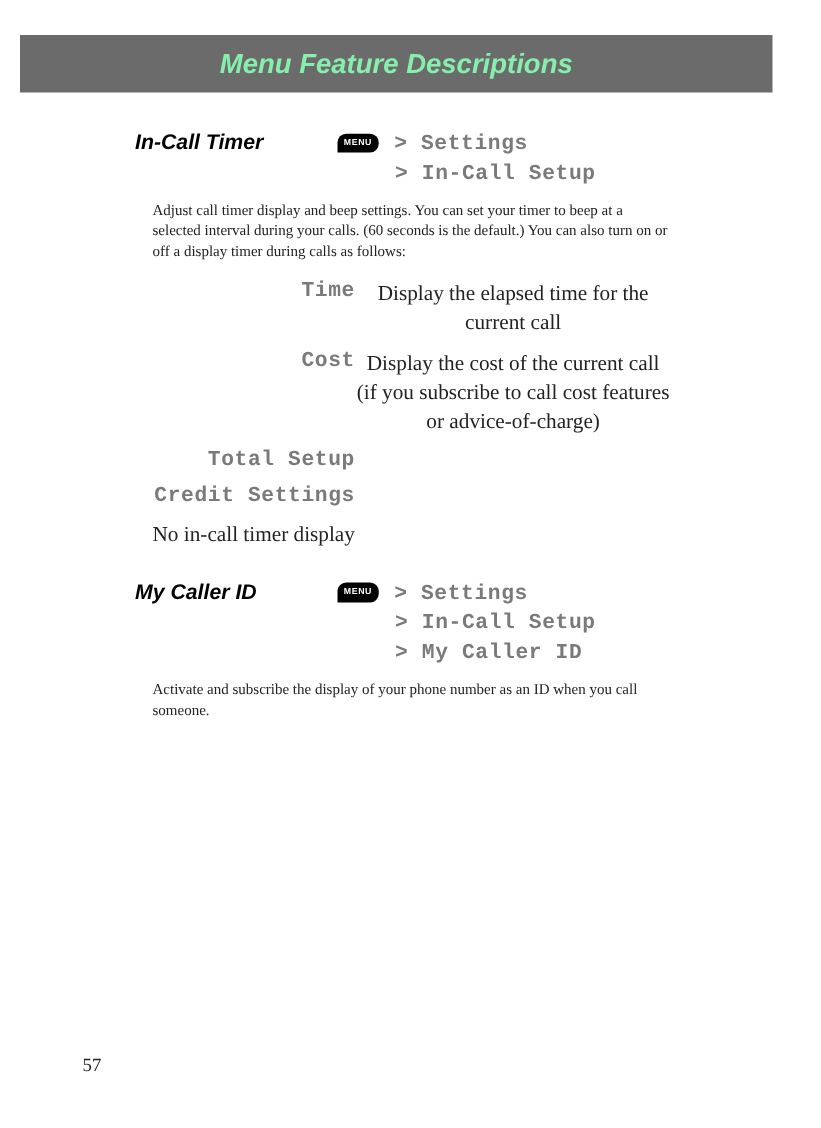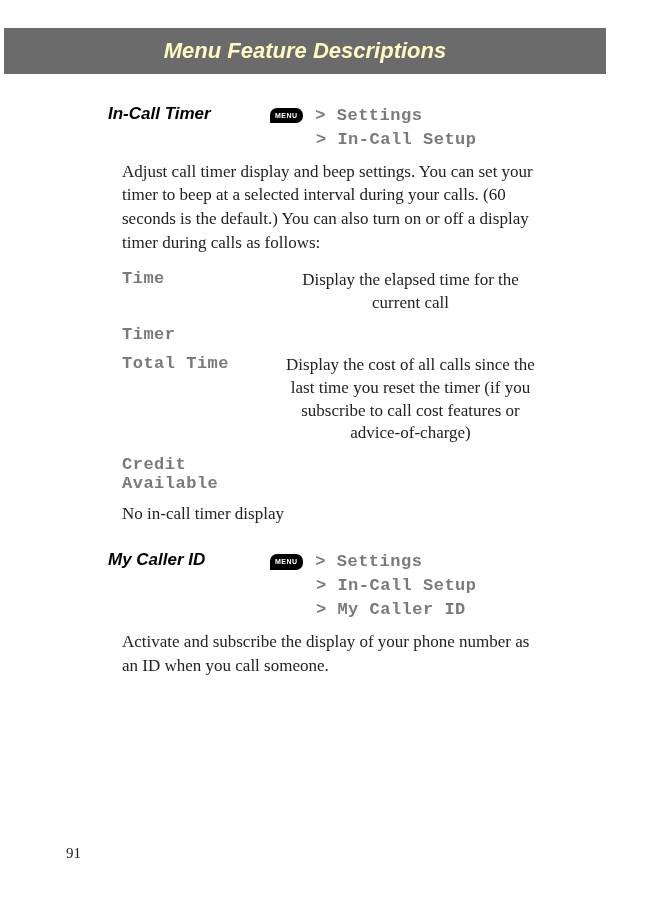--- a/index.html
+++ b/index.html
@@ -9,29 +9,29 @@
     }
     body {
       width: 657px;
       height: 902px;
       background: #fff;
       font-family: Georgia, 'Times New Roman', serif;
       position: relative;
     }
     .header-bar {
       background: #6b6b6b;
-      color: #fef9c3;
+      color: #86efac;
       text-align: center;
       padding: 10px 0;
       font-family: Arial, Helvetica, sans-serif;
       font-weight: bold;
       font-style: italic;
       font-size: 22px;
       margin-top: 28px;
-      margin-left: 4px;
+      margin-left: 16px;
       width: 602px;
     }
     .content {
       padding: 30px 120px 0 108px;
     }
     .feature-row {
       display: flex;
       margin-bottom: 6px;
     }
     .feature-name {
@@ -63,37 +63,38 @@
       margin-right: 2px;
     }
     .path-line {
       display: block;
       line-height: 1.4;
     }
     .path-indent {
       padding-left: 46px;
     }
     .description {
-      font-size: 17px;
+      font-size: 12px;
       line-height: 1.4;
       margin: 8px 0 14px 14px;
       color: #222;
     }
     .option-row {
       display: flex;
       margin: 0 0 10px 14px;
     }
     .option-name {
       font-family: 'Courier New', monospace;
       font-weight: bold;
       color: #7a7a7a;
       font-size: 17px;
       width: 162px;
       flex-shrink: 0;
       letter-spacing: 0.5px;
+      text-align: right;
     }
     .option-desc {
       font-size: 17px;
       line-height: 1.35;
       color: #222;
       text-align: center;
     }
     .page-num {
       position: absolute;
       bottom: 40px;
@@ -132,28 +133,28 @@
     </div>
   </div>
 
   <div class="description">Adjust call timer display and beep settings. You can set your timer to beep at a selected interval during your calls. (60 seconds is the default.) You can also turn on or off a display timer during calls as follows:</div>
 
   <div class="option-row">
     <div class="option-name">Time</div>
     <div class="option-desc">Display the elapsed time for the current call</div>
   </div>
   <div class="option-row">
-    <div class="option-name">Timer</div>
+    <div class="option-name">Cost</div>
+    <div class="option-desc">Display the cost of the current call (if you subscribe to call cost features or advice-of-charge)</div>
   </div>
   <div class="option-row">
-    <div class="option-name">Total Time</div>
-    <div class="option-desc">Display the cost of all calls since the last time you reset the timer (if you subscribe to call cost features or advice-of-charge)</div>
+    <div class="option-name">Total Setup</div>
   </div>
   <div class="option-row">
-    <div class="option-name">Credit Available</div>
+    <div class="option-name">Credit Settings</div>
   </div>
   <div class="option-row">
     <div class="option-desc">No in-call timer display</div>
   </div>
 
   <div class="section-gap"></div>
 
   <div class="feature-row">
     <div class="feature-name">My Caller ID</div>
     <div class="menu-path">
@@ -170,13 +171,13 @@
         <span class="chevron">&gt;</span>
         <span>My Caller ID</span>
       </span>
     </div>
   </div>
 
   <div class="description">Activate and subscribe the display of your phone number as an ID when you call someone.</div>
 
 </div>
 
-<div class="page-num">91</div>
+<div class="page-num">57</div>
 
 </body></html>

